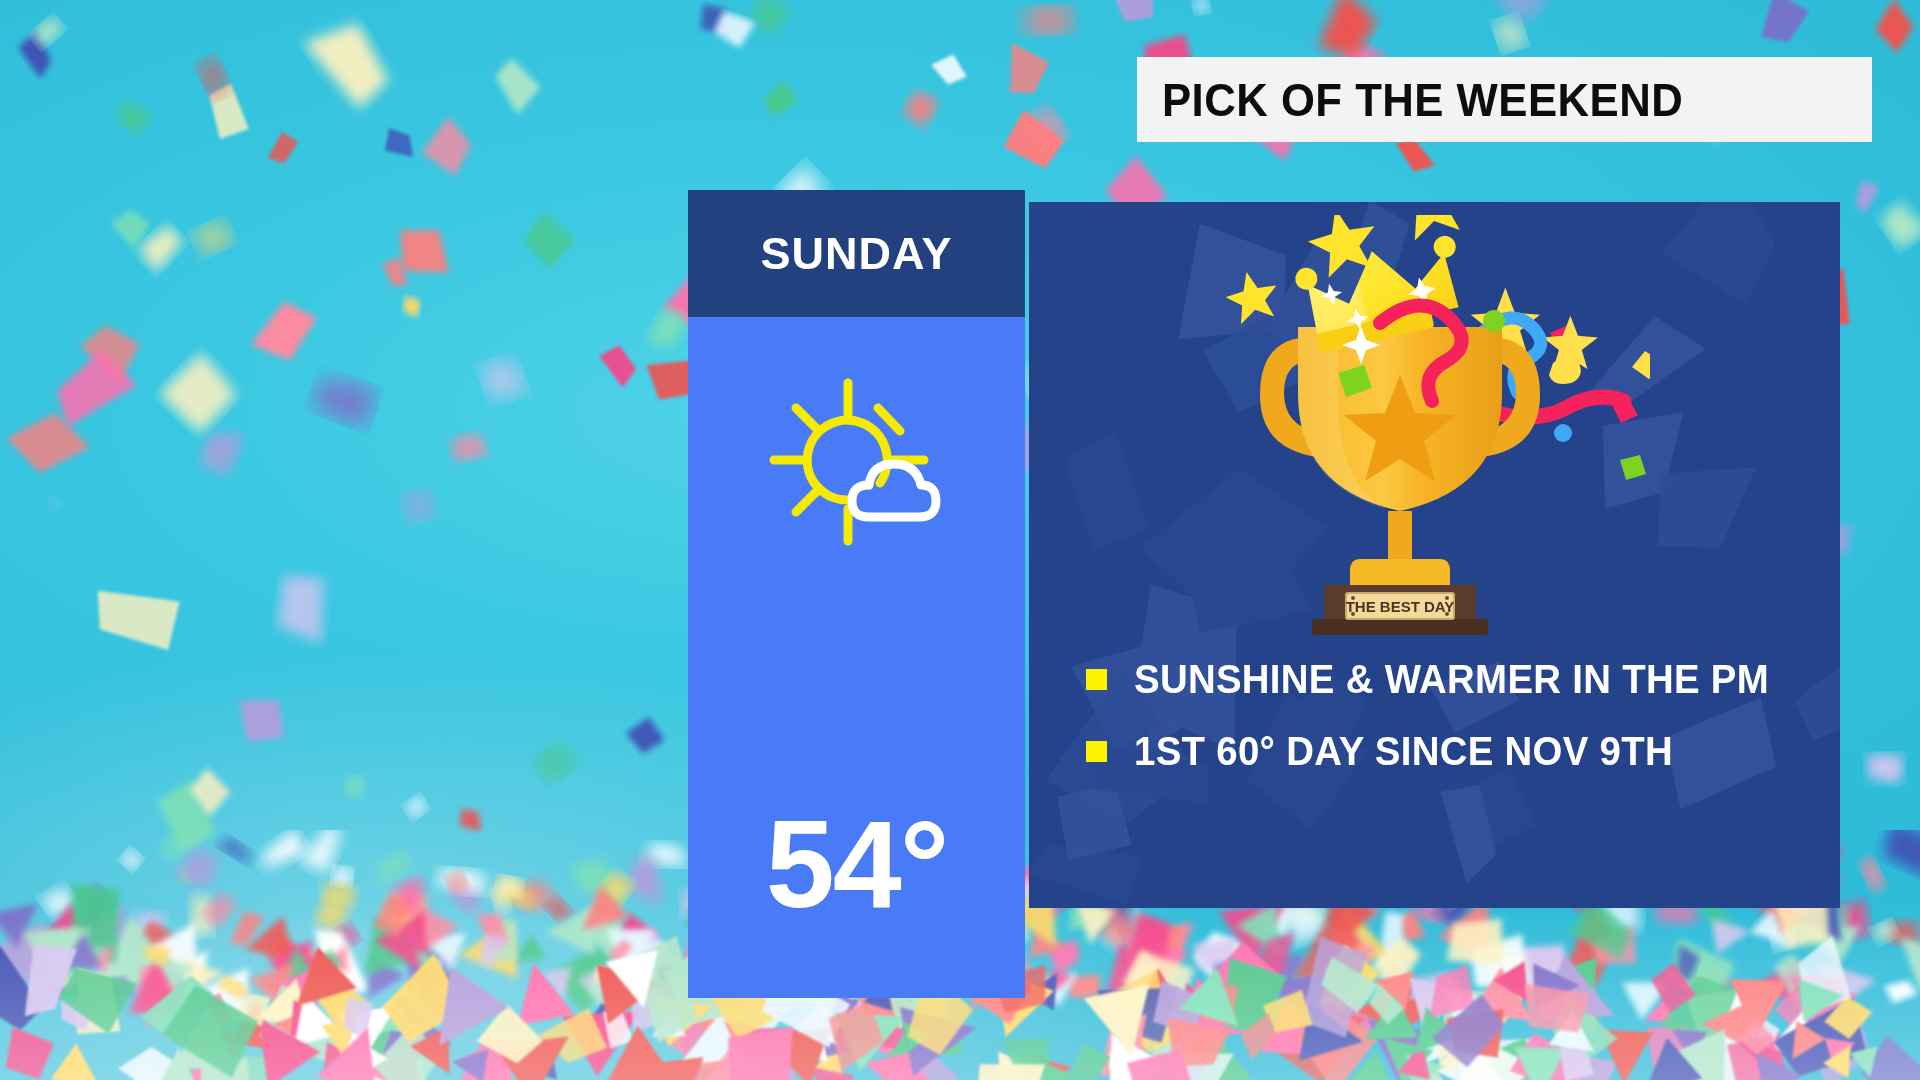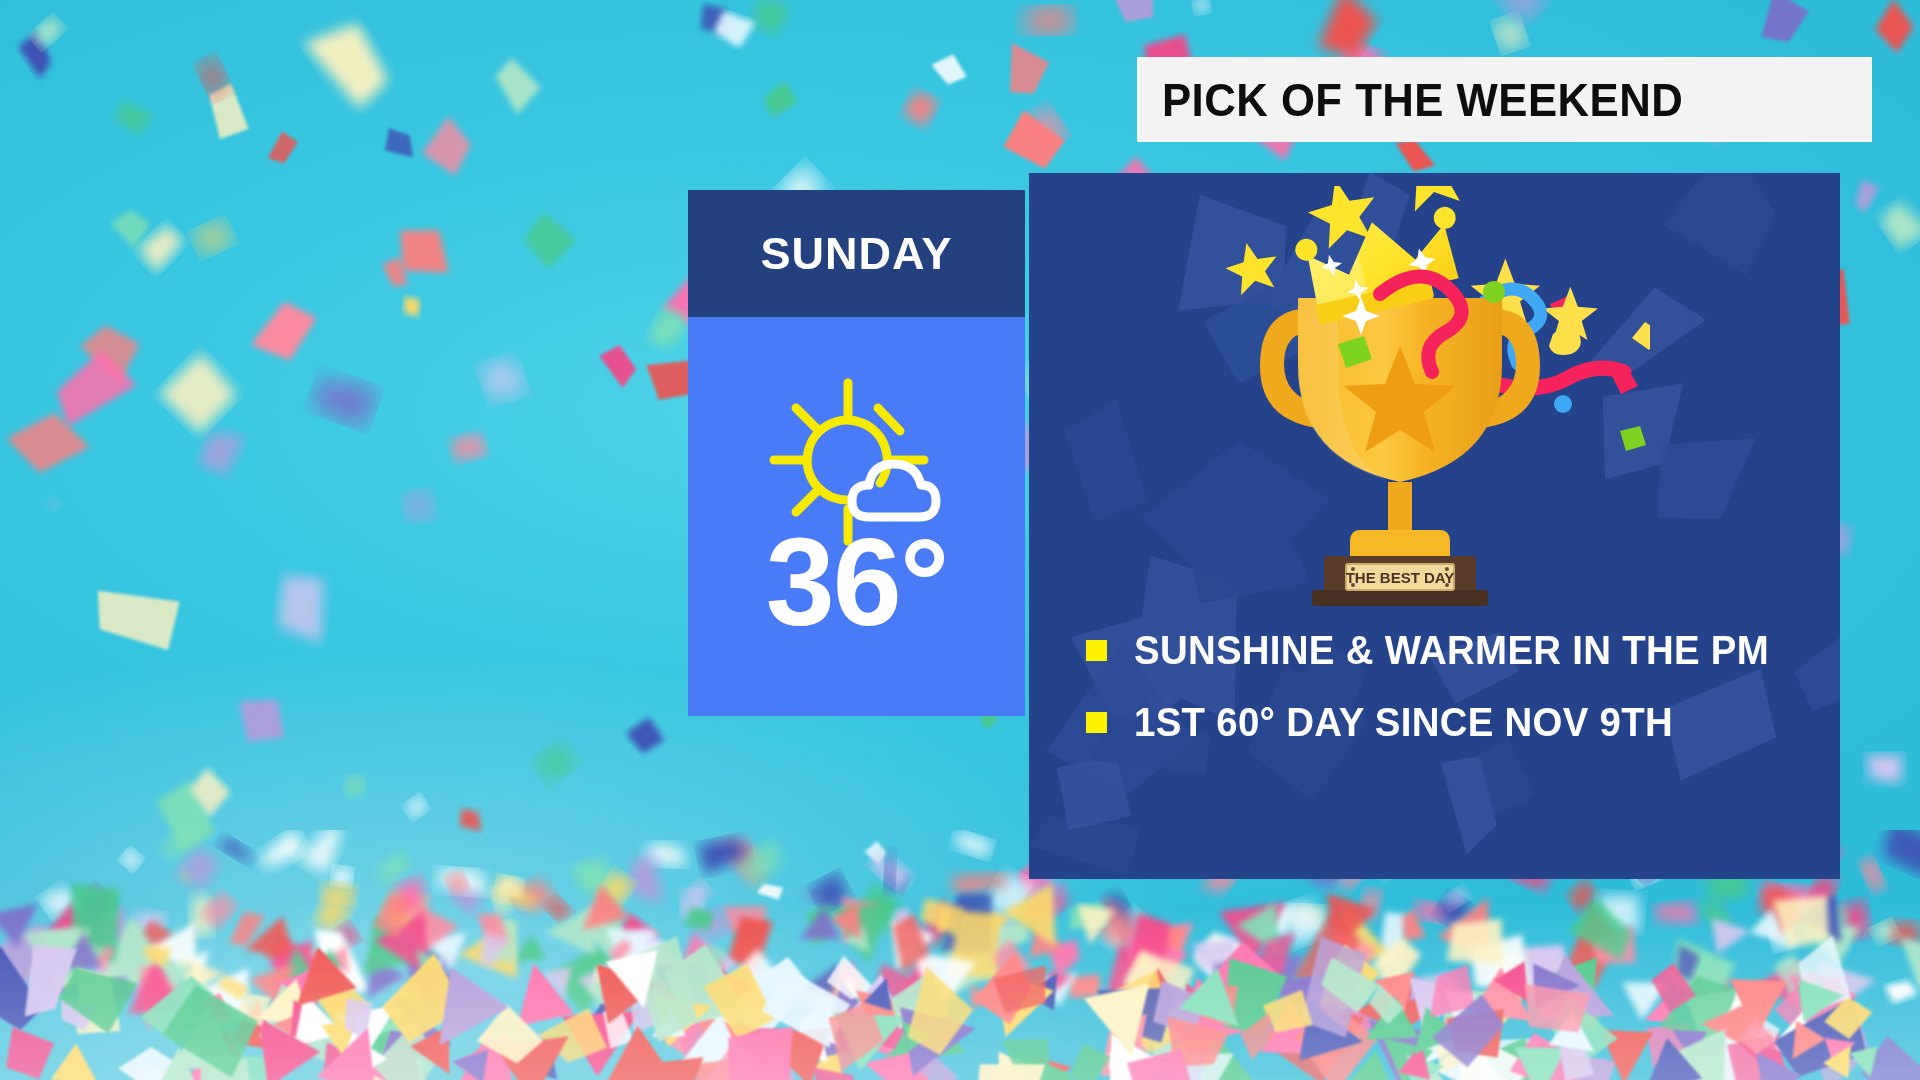--- a/index.html
+++ b/index.html
@@ -39,21 +39,21 @@
   #banner-title {
     margin-left:25px;
     font-size:47px; font-weight:bold; color:#0d0d0d;
     letter-spacing:0.5px;
     transform:scaleX(.93); transform-origin:left center;
     white-space:nowrap;
   }
 
   
   #day-panel {
-    position:absolute; left:688px; top:190px; width:337px; height:526px;
+    position:absolute; left:688px; top:190px; width:337px; height:808px;
     background:#4a7bf7;
     display:flex; flex-direction:column;
     overflow:hidden;
   }
   #day-header {
     height:127px; background:#23407f;
     display:flex; align-items:center; justify-content:center;
   }
   #day-name {
     color:#ffffff; font-size:45px; font-weight:bold; letter-spacing:1px;
@@ -64,21 +64,21 @@
   }
   #wx-icon { margin-top:60px; }
   #temp {
     position:absolute; bottom:72px; left:0; right:0;
     text-align:center;
     color:#ffffff; font-size:124px; font-weight:bold;
     letter-spacing:-2px; line-height:1;
   }
 
   #info-panel {
-    position:absolute; left:1029px; top:173px; width:811px; height:706px;
+    position:absolute; left:1029px; top:202px; width:811px; height:706px;
     background:#24438a;
     overflow:hidden;
   }
   #info-texture { position:absolute; inset:0; opacity:.22; }
 
   #trophy-wrap {
     position:absolute; left:0; right:0; top:8px; height:430px;
     display:flex; align-items:center; justify-content:center;
   }
 
@@ -772,21 +772,21 @@
         <line x1="44" y1="31" x2="67" y2="54"></line>
         <line x1="126" y1="31" x2="148" y2="54"></line>
         <line x1="44" y1="135" x2="67" y2="112"></line>
 
         <path d="M 128 106 A 40 40 0 1 0 98 123"></path>
       </g>
       <path d="M 117 140 q -17 0 -17 -16 q 0 -16 17 -16 q 3 -21 25 -21 q 22 0 27 21
                q 15 0 15 16 q 0 16 -17 16 z" fill="none" stroke="#ffffff" stroke-width="9" stroke-linejoin="round"></path>
     </svg>
 
-    <div id="temp">36°</div>
+    <div id="temp">54°</div>
   </div>
 </div>
 
 <div id="info-panel">
   <svg id="info-texture" width="811" height="706">
     <g id="tex-g">
         <path d="M -29.672244124537066 -28.088283474654247 L 22.45848387321067 -41.16457073012448 L 27.428478959994433 32.765304397273525 L -15.16533418341168 41.35558873761278 Z" fill="#6a86d8" transform="translate(445.81891577132046,494.65736192045733) rotate(254.77872233837843)" opacity="0.80"></path>
         <path d="M -22.138532167366552 -53.55873155840242 L 37.546372197383704 -60.02985326955559 L 22.98195944645985 45.11791511183643 L -33.479499363419876 40.93813111398412 Z" fill="#3c5aa8" transform="translate(78.74459550133906,297.0928022451699) rotate(334.7587972227484)" opacity="0.92"></path>
         <path d="M -46.195407052802125 -32.31461277551869 L 63.15168609464842 -26.30913720998319 L 44.02135722939711 23.638802347808088 L -42.10462680465564 16.22859738047348 Z" fill="#6a86d8" transform="translate(154.2330988314934,485.1322243944742) rotate(138.11713272705674)" opacity="0.98"></path>
         <path d="M -52.58266534683238 -31.81828107389895 L 44.29869043148659 -41.13696944344256 L 34.14047272078851 41.611894166079125 L -32.90436113839687 47.95327700509839 Z" fill="#6a86d8" transform="translate(96.82617550366558,489.43938796501607) rotate(247.62097894214094)" opacity="0.82"></path>

